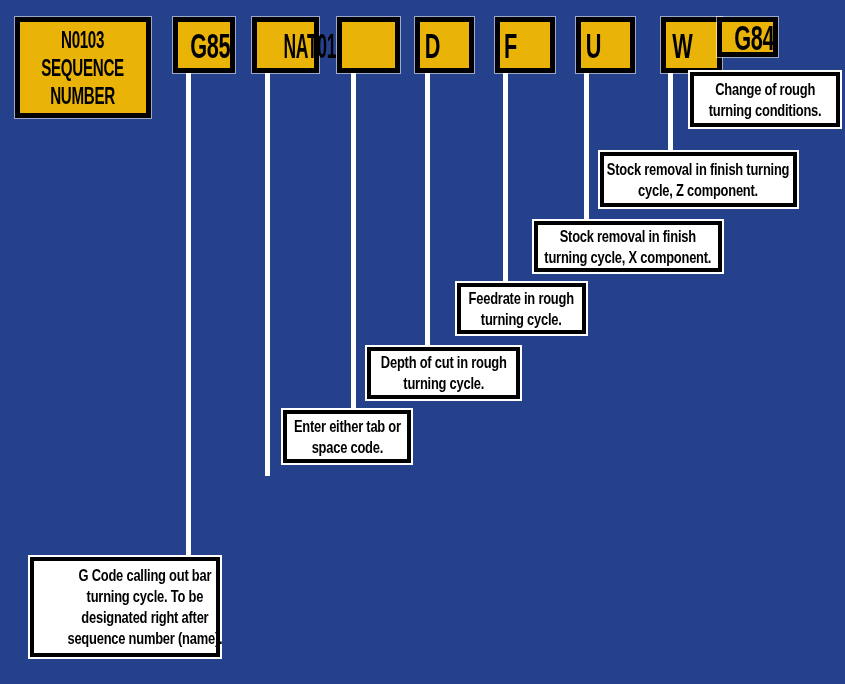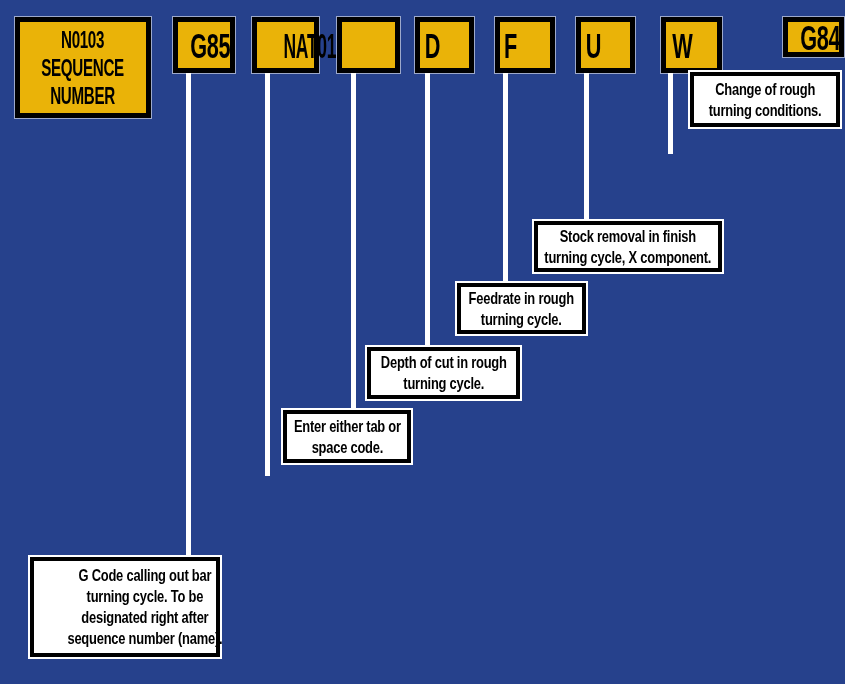--- a/index.html
+++ b/index.html
@@ -42,21 +42,21 @@
     transform:scaleX(0.66);
   }
   .pos-n0103 { left:15px;  top:17px; width:136px; height:101px; }
   .pos-g85   { left:173px; top:17px; width:62px;  height:56px; }
   .pos-nat01 { left:252px; top:17px; width:67px;  height:56px; }
   .pos-blank { left:337px; top:17px; width:63px;  height:56px; }
   .pos-d     { left:415px; top:17px; width:59px;  height:56px; }
   .pos-f     { left:495px; top:17px; width:60px;  height:56px; }
   .pos-u     { left:576px; top:17px; width:59px;  height:56px; }
   .pos-w     { left:661px; top:17px; width:61px;  height:56px; }
-  .pos-g84   { left:783px; top:17px; width:61px;  height:40px; }
+  .pos-g84   { left:717px; top:17px; width:61px;  height:40px; }
 
   
   .vline {
     position:absolute;
     width:5px;
     background:#ffffff;
     z-index:1;
   }
   .line-g85   { left:186px; top:70px; height:489px; }
   .line-nat01 { left:265px; top:70px; height:406px; }
@@ -139,20 +139,24 @@
   <div class="vline line-d"></div>
   <div class="vline line-f"></div>
   <div class="vline line-u"></div>
   <div class="vline line-w"></div>
   <div class="vline line-g84"></div>
 
   <div class="dbox pos-desc-g84">
     <span class="dlabel">Change of rough
 turning conditions.</span>
   </div>
+  <div class="dbox pos-desc-w">
+    <span class="dlabel">Stock removal in finish turning
+cycle, Z component.</span>
+  </div>
   <div class="dbox pos-desc-u">
     <span class="dlabel">Stock removal in finish
 turning cycle, X component.</span>
   </div>
   <div class="dbox pos-desc-f">
     <span class="dlabel">Feedrate in rough
 turning cycle.</span>
   </div>
   <div class="dbox pos-desc-d">
     <span class="dlabel">Depth of cut in rough

